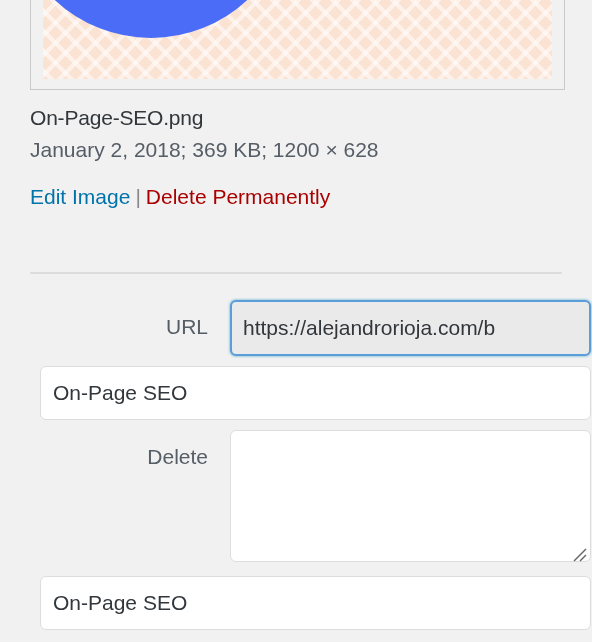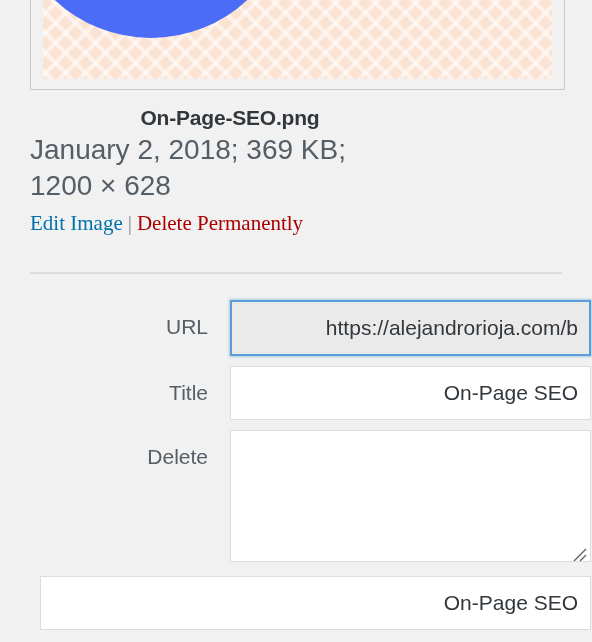--- a/index.html
+++ b/index.html
@@ -57,37 +57,35 @@
 
   
   .meta {
     position: absolute;
     left: 30px;
     top: 104px;
     width: 400px;
   }
   .filename {
     font-size: 21px;
-    font-weight: bold;
+    font-weight: normal;
     color: #32373c;
     line-height: 28px;
     letter-spacing: -0.2px;
-    text-align: center;
   }
   .filemeta {
-    font-size: 28px;
+    font-size: 21px;
     color: #555d66;
     line-height: 36px;
     max-width: 370px;
   }
   .actions {
     font-size: 21px;
     line-height: 34px;
-    margin-top: 2px;
-    font-family: Liberation Serif, serif;
+    margin-top: 12px;
   }
   .actions a {
     text-decoration: none;
   }
   .link-edit { color: #0073aa; }
   .link-delete { color: #a00; }
   .sep {
     color: #8a8a8a;
     padding: 0 5px;
   }
@@ -131,23 +129,22 @@
     width: 100%;
     box-sizing: border-box;
     font-family: "Liberation Sans", sans-serif;
     font-size: 21px;
     color: #32373c;
     border: 1px solid #ddd;
     background: #fff;
     padding: 0 12px;
     height: 54px;
     line-height: 52px;
-    border-radius: 0;
+    border-radius: 6px;
     outline: none;
-    text-align: right;
   }
   input.txt.focused {
     border: 2px solid #5b9dd9;
     background: #eaeaea;
     box-shadow: 0 0 2px 1px rgba(30,140,190,.35);
     height: 56px;
     line-height: 50px;
     padding: 0 11px;
   }
   textarea.txt {
@@ -192,21 +189,20 @@
 <div class="form">
 
   <div class="field-row">
     <div class="field-label">URL</div>
     <div class="field-control">
       <input class="txt focused" type="text" readonly="" value="https://alejandrorioja.com/b" style="">
     </div>
   </div>
 
   <div class="field-row">
-    <div class="field-label">Title</div>
     <div class="field-control">
       <input class="txt" type="text" value="On-Page SEO" style="">
     </div>
   </div>
 
   <div class="field-row">
     <div class="field-label tall">Delete</div>
     <div class="field-control">
       <div class="ta-wrap">
         <textarea class="txt" style=""></textarea>

